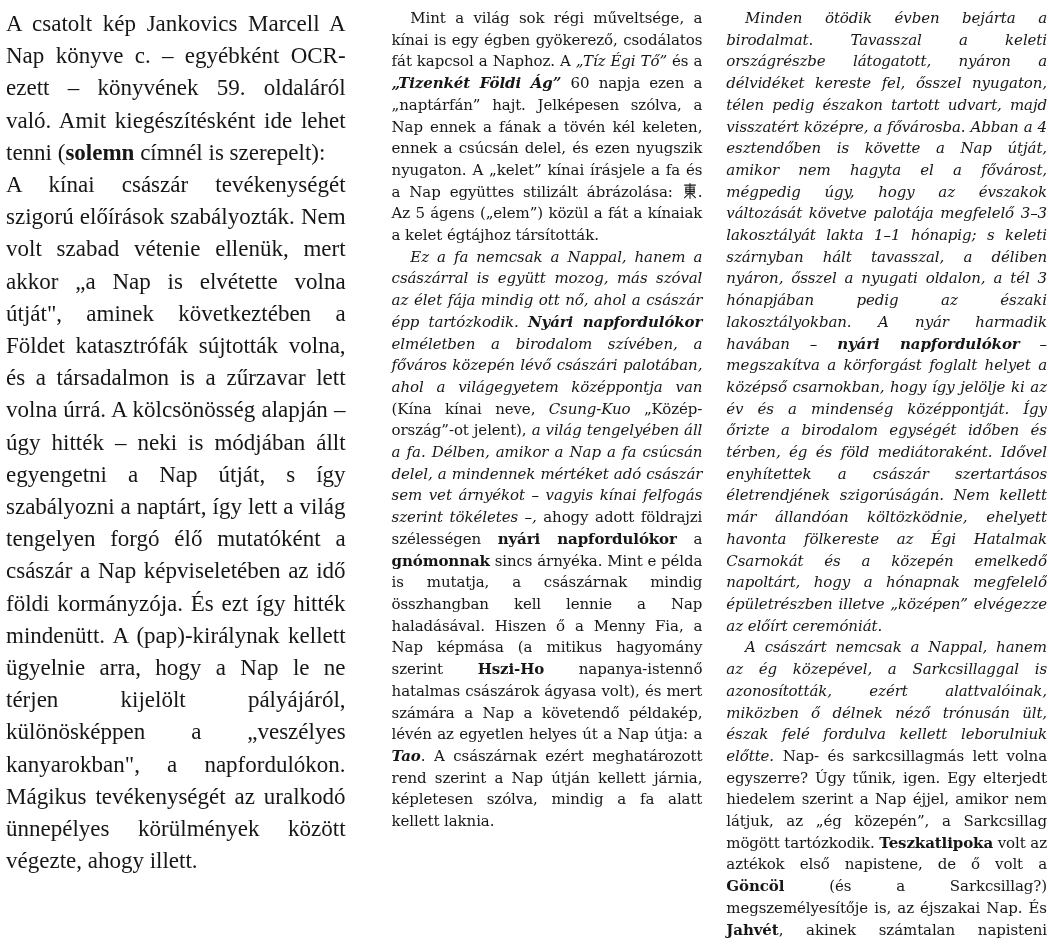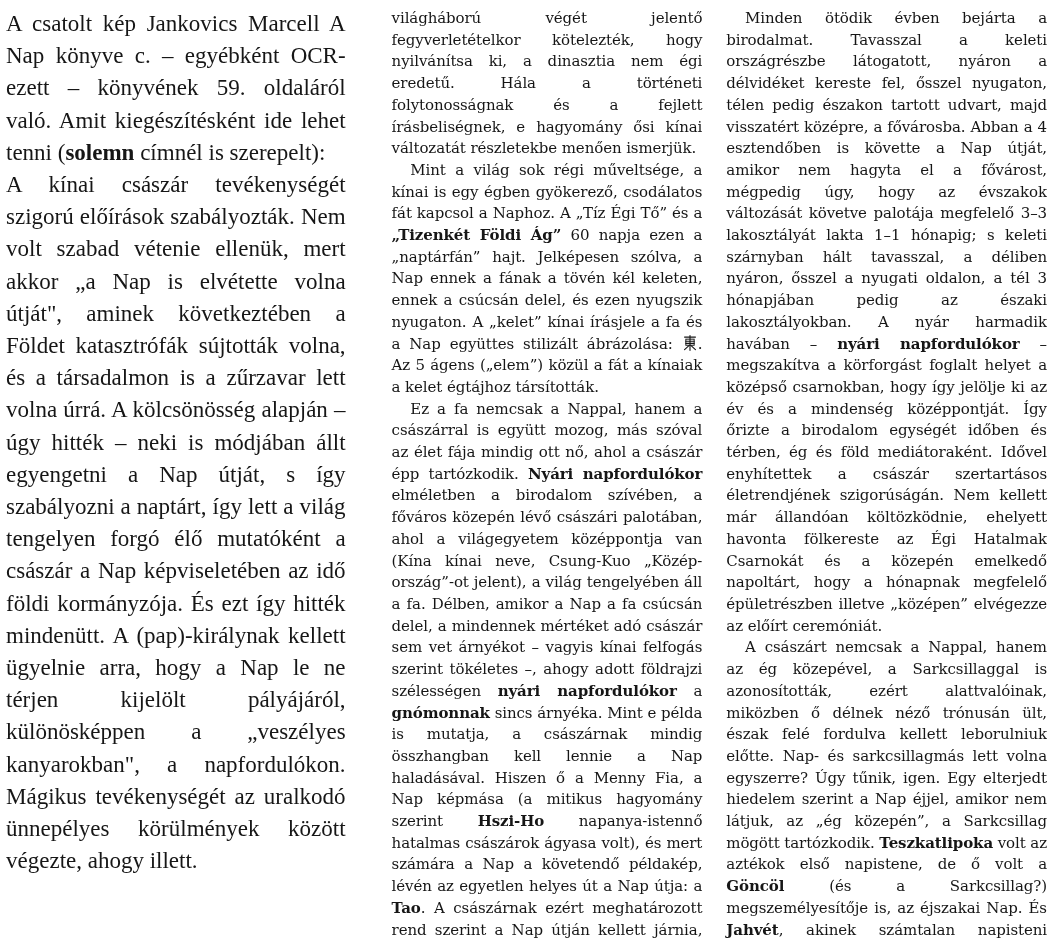--- a/index.html
+++ b/index.html
@@ -36,40 +36,39 @@
   .col-book {
     font-family: "DejaVu Serif", serif;
     font-size: 15px;
     line-height: 21.7px;
     letter-spacing: -0.1px;
   }
   .col-book-left  { width: 312px; margin-left: 46px; }
   .col-book-right { width: 322px; margin-left: 24px; }
   .col-book p.indent { text-indent: 1.25em; }
   .b  { font-weight: bold; }
-  .i  { }
-  .bi { font-weight: bold; }
+  .i  { font-style: italic; }
+  .bi { font-weight: bold; font-style: italic; }
   .cjk {
     display: inline-block;
     width: 16px;
     height: 16px;
     vertical-align: -2px;
   }
   .cjk svg { display: block; width: 100%; height: 100%; }
 </style>
 </head>
 <body>
 
 <div class="page">
   <div class="col col-typed">
       <p><span>A csatolt kép Jankovics Marcell A Nap könyve c. – egyébként OCR-ezett – könyvének 59. oldaláról való. Amit kiegészítésként ide lehet tenni (</span><span class="b">solemn</span><span> címnél is szerepelt):</span></p>
       <p><span>A kínai császár tevékenységét szigorú előírások szabályozták. Nem volt szabad vétenie ellenük, mert akkor „a Nap is elvétette volna útját", aminek következtében a Földet katasztrófák sújtották volna, és a társadalmon is a zűrzavar lett volna úrrá. A kölcsönösség alapján – úgy hitték – neki is módjában állt egyengetni a Nap útját, s így szabályozni a naptárt, így lett a világ tengelyen forgó élő mutatóként a császár a Nap képviseletében az idő földi kormányzója. És ezt így hitték mindenütt. A (pap)-királynak kellett ügyelnie arra, hogy a Nap le ne térjen kijelölt pályájáról, különösképpen a „veszélyes kanyarokban", a napfordulókon. Mágikus tevékenységét az uralkodó ünnepélyes körülmények között végezte, ahogy illett.</span></p>
     </div>
   <div class="col col-book col-book-left">
-      <p><span>világháború végét jelentő fegyverletételkor kötelezték, hogy nyilvánítsa ki, a dinasztia nem égi eredetű. Hála a történeti folytonosságnak és a fejlett írásbeliségnek, e hagyomány ősi kínai változatát részletekbe menően ismerjük.</span></p>
       <p class="indent"><span>Mint a világ sok régi műveltsége, a kínai is egy égben gyökerező, csodálatos fát kapcsol a Naphoz. A </span><span class="i">„Tíz Égi Tő”</span><span> és a </span><span class="bi">„Tizenkét Földi Ág”</span><span> 60 napja ezen a „naptárfán” hajt. Jelképesen szólva, a Nap ennek a fának a tövén kél keleten, ennek a csúcsán delel, és ezen nyugszik nyugaton. A „kelet” kínai írásjele a fa és a Nap együttes stilizált ábrázolása: </span><span class="cjk"><svg viewBox="0 0 100 100">
             <g stroke="#161616" stroke-width="7" fill="none" stroke-linecap="round">
               <line x1="16" y1="13" x2="84" y2="13"></line>
               <line x1="50" y1="4" x2="50" y2="96"></line>
               <rect x="24" y="26" width="52" height="38" stroke-width="6"></rect>
               <line x1="24" y1="39" x2="76" y2="39"></line>
               <line x1="24" y1="52" x2="76" y2="52"></line>
               <line x1="45" y1="65" x2="16" y2="91"></line>
               <line x1="55" y1="65" x2="84" y2="91"></line>
             </g>

